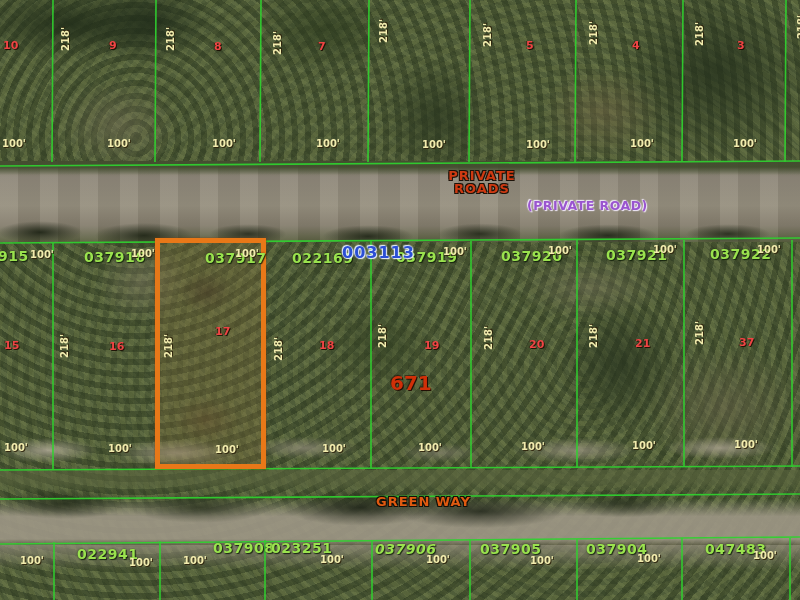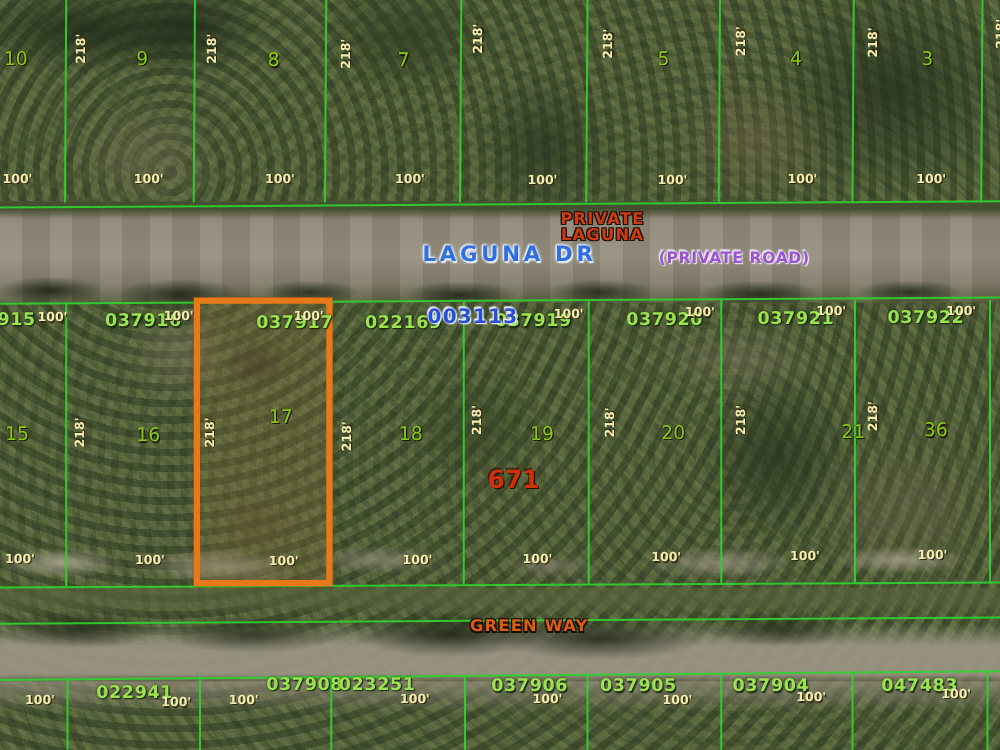--- a/index.html
+++ b/index.html
@@ -48,21 +48,21 @@
   .hl-tint{position:absolute;left:160px;top:243px;width:102px;height:221px;
     background:
       radial-gradient(ellipse 40px 30px at 45% 22%, rgba(70,58,38,.55), rgba(0,0,0,0) 70%),
       radial-gradient(ellipse 46px 34px at 45% 80%, rgba(96,78,46,.5), rgba(0,0,0,0) 70%),
       rgba(136,110,62,.28);}
   svg.lines{position:absolute;left:0;top:0;pointer-events:none;}
   .hl-rect{position:absolute;left:155px;top:238px;width:101px;height:221px;
     border:5px solid #e87818;box-shadow:0 0 2px rgba(120,50,0,.6);}
   
   .lbl{position:absolute;white-space:nowrap;line-height:1;}
-  .ln{font-size:15px;font-weight:normal;color:#84cc16;
+  .ln{font-size:11px;font-weight:bold;color:#ef4444;
       text-shadow:1px 1px 0 rgba(25,10,0,.85), -1px 0 0 rgba(25,10,0,.45);}
   .pid{font-size:14px;font-weight:bold;color:#9ae24e;letter-spacing:.5px;
       text-shadow:1px 1px 1px rgba(10,25,5,.8), 0 0 2px rgba(10,25,5,.6);}
   .dim{font-size:10px;font-weight:bold;color:#f2ecae;
       text-shadow:1px 1px 0 rgba(45,35,12,.9);}
   .dimv{transform:rotate(-90deg);transform-origin:center;}
   .blue-id{font-size:16px;font-weight:bold;color:#2b4fd4;letter-spacing:1px;
       text-shadow:0 0 2px #dfe8ff,0 0 2px #dfe8ff,1px 1px 1px #eef3ff,-1px -1px 1px #eef3ff;text-align:right;}
   .blk{font-size:20px;font-weight:bold;color:#d03008;
       text-shadow:1px 1px 0 rgba(30,8,0,.9),-1px -1px 0 rgba(30,8,0,.5);}
@@ -161,24 +161,23 @@
 
   <span class="lbl dim" style="left:2px;top:139px;">100'</span>
   <span class="lbl dim" style="left:107px;top:139px;">100'</span>
   <span class="lbl dim" style="left:212px;top:139px;">100'</span>
   <span class="lbl dim" style="left:316px;top:139px;">100'</span>
   <span class="lbl dim" style="left:422px;top:140px;">100'</span>
   <span class="lbl dim" style="left:526px;top:140px;">100'</span>
   <span class="lbl dim" style="left:630px;top:139px;">100'</span>
   <span class="lbl dim" style="left:733px;top:139px;">100'</span>
 
-  <span class="lbl st-laguna" style="left:338px;top:196px;">LAGUNA DR</span>
   <div class="lbl st-private" style="left:447px;top:169px;width:70px;">
     <div>PRIVATE</div>
-    <div>LAGUNA</div>
+    <div>ROADS</div>
   </div>
   <span class="lbl st-paren" style="left:527px;top:200px;">(PRIVATE ROAD)</span>
 
   <span class="lbl pid" style="left:-2px;top:249px;">915</span>
   <span class="lbl pid" style="left:84px;top:250px;">037916</span>
   <span class="lbl pid" style="left:205px;top:251px;">037917</span>
   <span class="lbl pid" style="left:292px;top:251px;">022169</span>
   <span class="lbl pid" style="left:396px;top:250px;">037919</span>
   <span class="lbl pid" style="left:501px;top:249px;">037920</span>
   <span class="lbl pid" style="left:606px;top:248px;">037921</span>
@@ -193,22 +192,22 @@
   <span class="lbl dim" style="left:548px;top:246px;">100'</span>
   <span class="lbl dim" style="left:653px;top:245px;">100'</span>
   <span class="lbl dim" style="left:757px;top:245px;">100'</span>
 
   <span class="lbl ln" style="left:4px;top:340px;">15</span>
   <span class="lbl ln" style="left:109px;top:341px;">16</span>
   <span class="lbl ln" style="left:215px;top:326px;">17</span>
   <span class="lbl ln" style="left:319px;top:340px;">18</span>
   <span class="lbl ln" style="left:424px;top:340px;">19</span>
   <span class="lbl ln" style="left:529px;top:339px;">20</span>
-  <span class="lbl ln" style="left:673px;top:338px;">21</span>
-  <span class="lbl ln" style="left:739px;top:337px;">36</span>
+  <span class="lbl ln" style="left:635px;top:338px;">21</span>
+  <span class="lbl ln" style="left:739px;top:337px;">37</span>
 
   <span class="lbl dim dimv" style="left:53px;top:341px;">218'</span>
   <span class="lbl dim dimv" style="left:157px;top:341px;">218'</span>
   <span class="lbl dim dimv" style="left:267px;top:344px;">218'</span>
   <span class="lbl dim dimv" style="left:371px;top:331px;">218'</span>
   <span class="lbl dim dimv" style="left:477px;top:333px;">218'</span>
   <span class="lbl dim dimv" style="left:582px;top:331px;">218'</span>
   <span class="lbl dim dimv" style="left:688px;top:328px;">218'</span>
 
   <span class="lbl blk" style="left:390px;top:373px;">671</span>
@@ -220,21 +219,21 @@
   <span class="lbl dim" style="left:418px;top:443px;">100'</span>
   <span class="lbl dim" style="left:521px;top:442px;">100'</span>
   <span class="lbl dim" style="left:632px;top:441px;">100'</span>
   <span class="lbl dim" style="left:734px;top:440px;">100'</span>
 
   <span class="lbl st-green" style="left:376px;top:495px;">GREEN WAY</span>
 
   <span class="lbl pid" style="left:77px;top:547px;">022941</span>
   <span class="lbl pid" style="left:213px;top:541px;">037908</span>
   <span class="lbl pid" style="left:271px;top:541px;">023251</span>
-  <span class="lbl pid" style="left:393px;top:542px;">037906</span>
+  <span class="lbl pid" style="left:375px;top:542px;font-style:italic;">037906</span>
   <span class="lbl pid" style="left:480px;top:542px;">037905</span>
   <span class="lbl pid" style="left:586px;top:542px;">037904</span>
   <span class="lbl pid" style="left:705px;top:542px;">047483</span>
 
   <span class="lbl dim" style="left:20px;top:556px;">100'</span>
   <span class="lbl dim" style="left:129px;top:558px;">100'</span>
   <span class="lbl dim" style="left:183px;top:556px;">100'</span>
   <span class="lbl dim" style="left:320px;top:555px;">100'</span>
   <span class="lbl dim" style="left:426px;top:555px;">100'</span>
   <span class="lbl dim" style="left:530px;top:556px;">100'</span>

